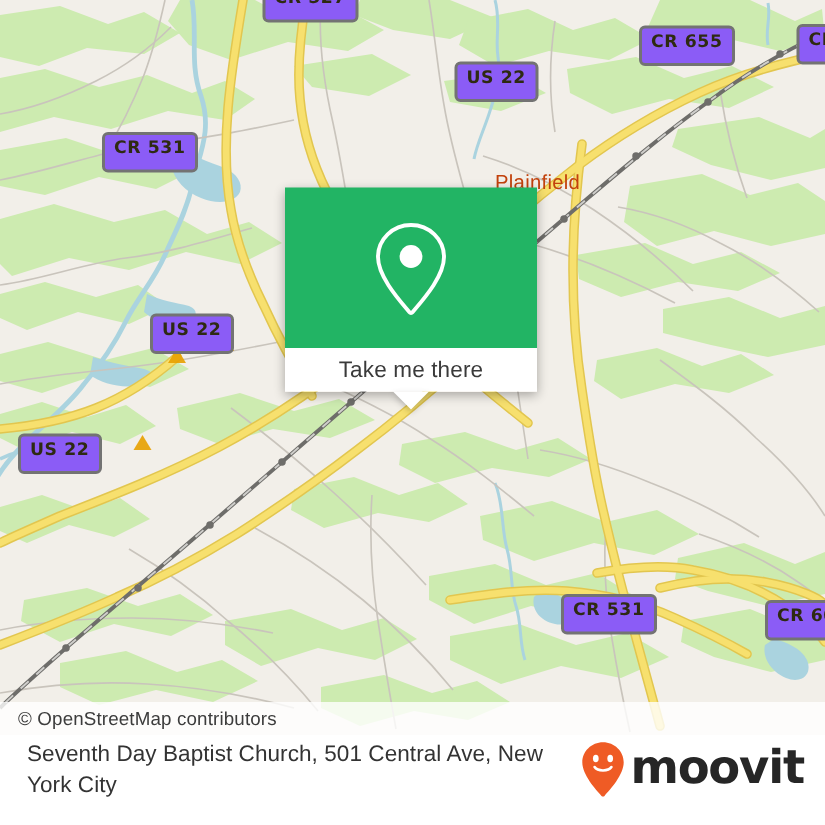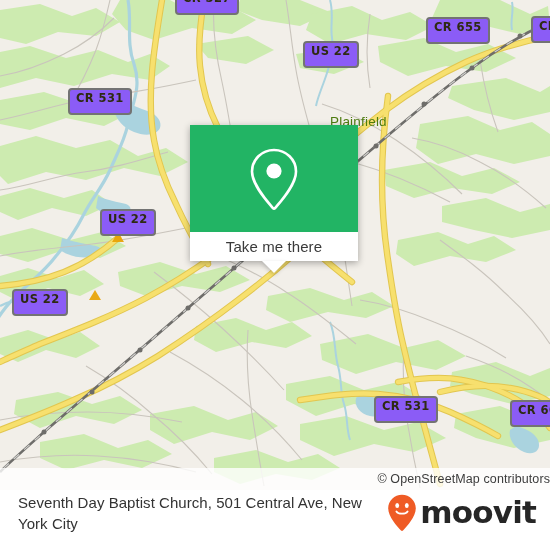--- a/index.html
+++ b/index.html
@@ -51,21 +51,21 @@
     line-height: 1;
     padding: 3px 6px 8px 6px;
     letter-spacing: 0.4px;
     white-space: nowrap;
     box-sizing: border-box;
   }
 
   
   .place-label {
     position: absolute;
-    color: #4d7c0f;
+    color: #c2410c;
     font-family: "Liberation Sans", sans-serif;
     font-size: 13.5px;
     letter-spacing: 0.2px;
     white-space: nowrap;
   }
 
   
   #popup-card {
     position: absolute;
     left: 190px;
@@ -110,21 +110,20 @@
   
   #attribution {
     position: absolute;
     left: 0;
     top: 468px;
     width: 550px;
     height: 22px;
     background: rgba(255,255,255,0.80);
     display: flex;
     align-items: center;
-    justify-content: flex-end;
   }
   #attribution-text {
     font-family: "Liberation Sans", sans-serif;
     font-size: 12.5px;
     color: #3c3c3c;
     padding-left: 12px;
     letter-spacing: 0.1px;
   }
 
   

